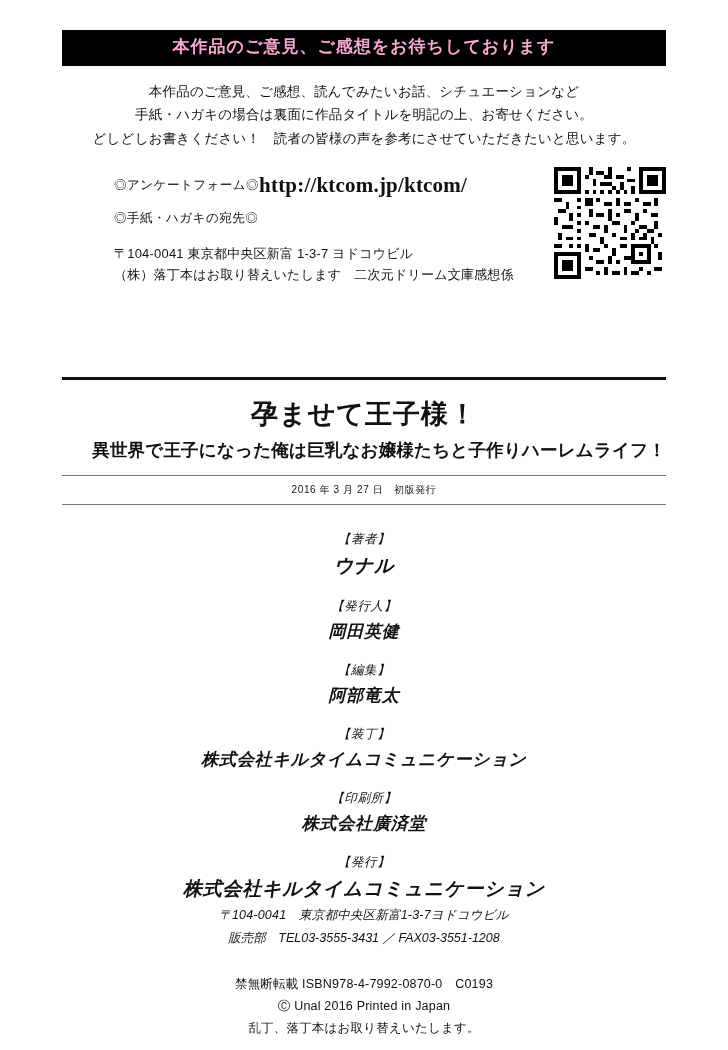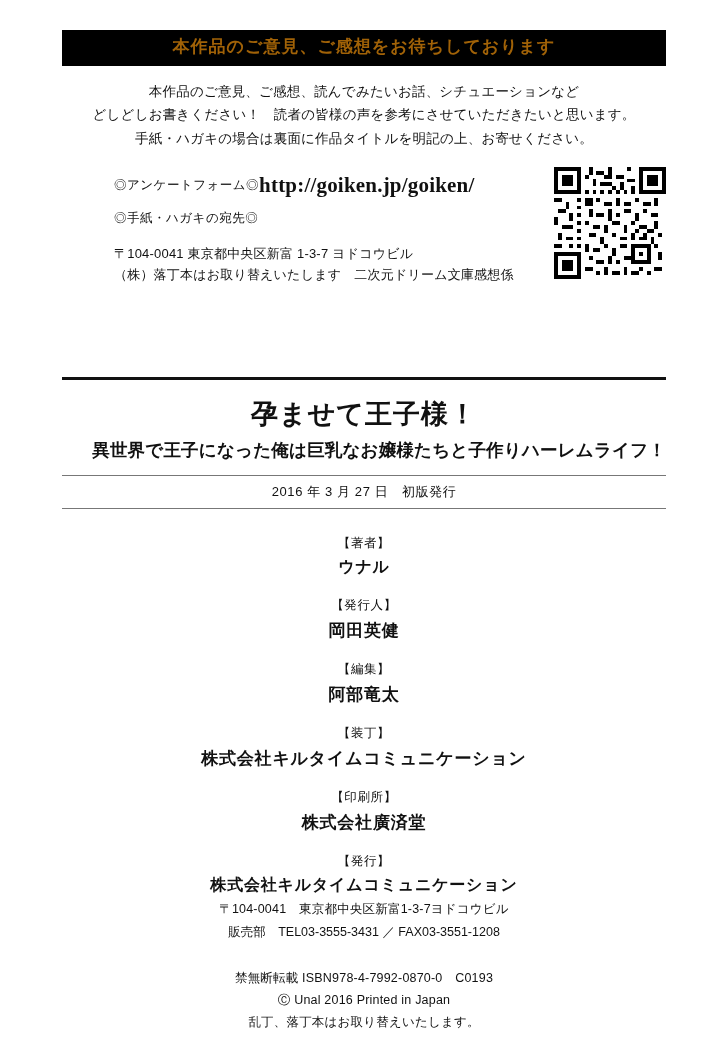--- a/index.html
+++ b/index.html
@@ -21,21 +21,21 @@
     position: relative;
     box-sizing: border-box;
   }
 
   
   .feedback-block {
     margin: 30px 62px 0 62px;
   }
   .feedback-header {
     background: #000000;
-    color: #a16207;
+    color: #f9a8d4;
     text-align: center;
     font-size: 17px;
     font-weight: bold;
     letter-spacing: 1px;
     padding: 8px 0 9px 0;
     line-height: 1.1;
   }
   .feedback-body {
     margin-top: 14px;
     text-align: center;
@@ -111,42 +111,43 @@
   .book-subtitle {
     font-size: 17.5px;
     font-weight: bold;
     letter-spacing: 0.2px;
     margin: 9px 0 14px 0;
     line-height: 1.2;
     text-align: right;
   }
   .pubdate-row {
     padding: 7px 0 7px 0;
-    font-size: 13px;
+    font-size: 10px;
     letter-spacing: 0.6px;
   }
 
   .credits {
     margin-top: 26px;
   }
   .credit-block {
     margin-bottom: 19px;
+    font-style: italic;
   }
   .credit-role {
     font-size: 12.5px;
     letter-spacing: 0.6px;
     margin-bottom: 5px;
   }
   .credit-name {
     font-size: 17px;
     font-weight: bold;
     letter-spacing: 0.8px;
   }
   .credit-name.big {
-    font-size: 16px;
+    font-size: 19px;
   }
   .credit-sub {
     font-size: 12.5px;
     line-height: 1.6;
     margin-top: 3px;
     letter-spacing: 0.2px;
   }
   .credit-sub.mono {
     font-family: "Liberation Sans", sans-serif;
     letter-spacing: 0px;
@@ -162,29 +163,29 @@
 </head>
 <body>
 
 <div class="page">
 
   <div class="feedback-block">
     <div class="feedback-header">本作品のご意見、ご感想をお待ちしております</div>
 
     <div class="feedback-body">
       <div>本作品のご意見、ご感想、読んでみたいお話、シチュエーションなど</div>
+      <div>手紙・ハガキの場合は裏面に作品タイトルを明記の上、お寄せください。</div>
       <div>どしどしお書きください！　読者の皆様の声を参考にさせていただきたいと思います。</div>
-      <div>手紙・ハガキの場合は裏面に作品タイトルを明記の上、お寄せください。</div>
     </div>
 
     <div class="contact-area">
       <div class="contact-lines">
         <div class="row-form">
           <span class="label-small">◎アンケートフォーム◎</span>
-          <span class="url-text">http://goiken.jp/goiken/</span>
+          <span class="url-text">http://ktcom.jp/ktcom/</span>
         </div>
         <div>
           <div class="addr-title">◎手紙・ハガキの宛先◎</div>
           <div class="addr-line">〒104-0041 東京都中央区新富 1-3-7 ヨドコウビル</div>
           <div class="addr-line">（株）落丁本はお取り替えいたします　二次元ドリーム文庫感想係</div>
         </div>
       </div>
 
       <div class="qr">
         <svg width="112" height="112" viewBox="0 0 29 29" shape-rendering="crispEdges" aria-hidden="true">

